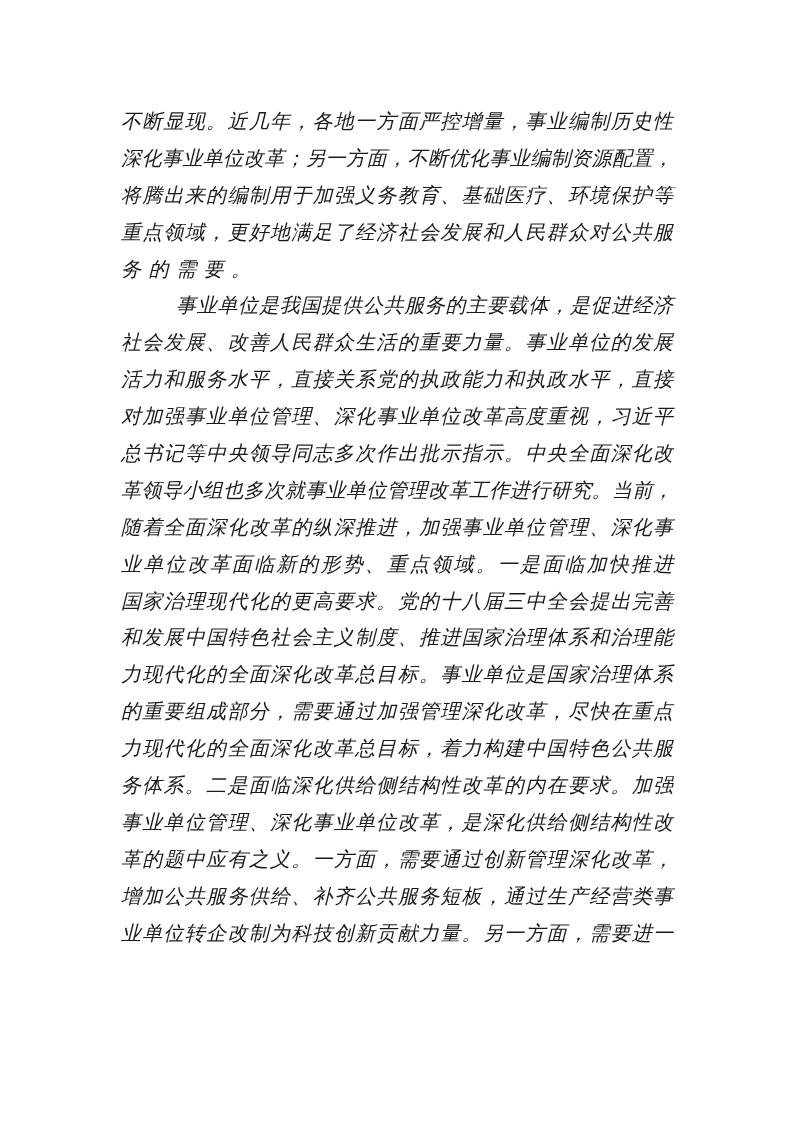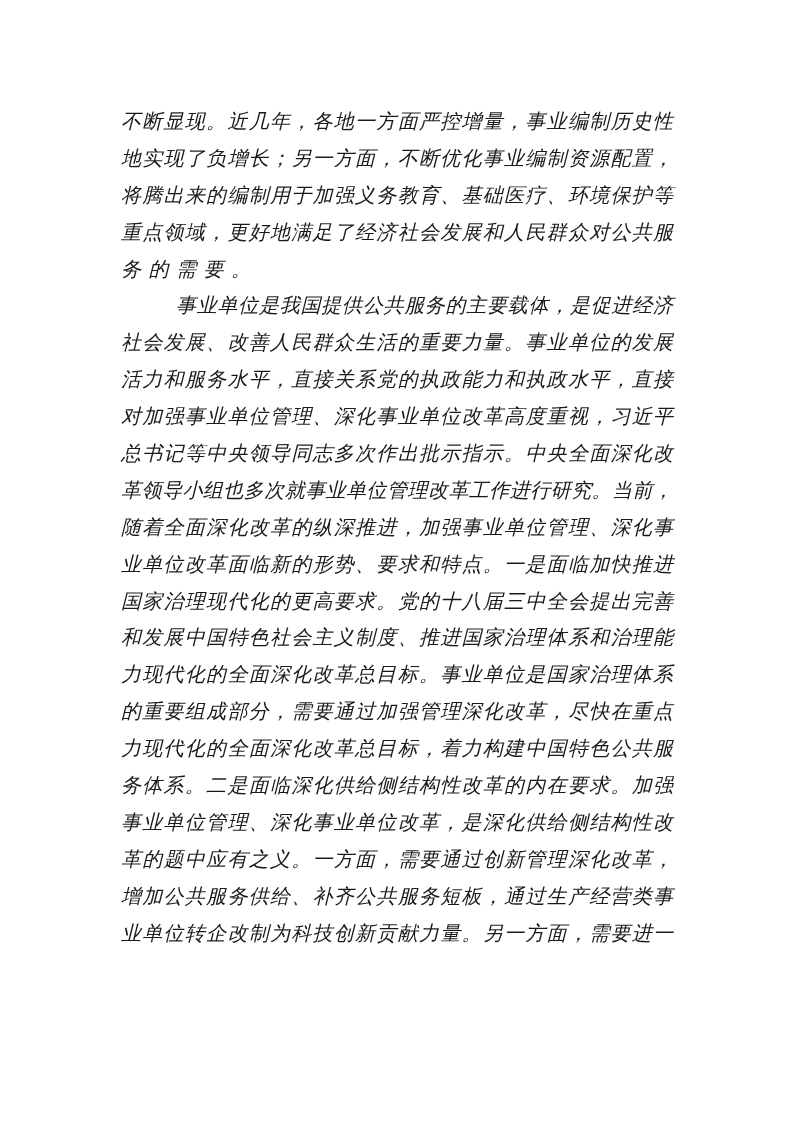--- a/index.html
+++ b/index.html
@@ -48,35 +48,35 @@
   }
 </style>
 </head>
 <body>
 
 <div class="page">
   <div class="body-text">
 
     <div>
       <div class="line">不断显现。近几年，各地一方面严控增量，事业编制历史性</div>
-      <div class="line">地实现了负增长；另一方面，不断优化事业编制资源配置，</div>
+      <div class="line">深化事业单位改革；另一方面，不断优化事业编制资源配置，</div>
       <div class="line">将腾出来的编制用于加强义务教育、基础医疗、环境保护等</div>
       <div class="line">重点领域，更好地满足了经济社会发展和人民群众对公共服</div>
       <div class="line last">务的需要。</div>
     </div>
 
     <div>
       <div class="line indent">事业单位是我国提供公共服务的主要载体，是促进经济</div>
       <div class="line">社会发展、改善人民群众生活的重要力量。事业单位的发展</div>
       <div class="line">活力和服务水平，直接关系党的执政能力和执政水平，直接</div>
       <div class="line">对加强事业单位管理、深化事业单位改革高度重视，习近平</div>
       <div class="line">总书记等中央领导同志多次作出批示指示。中央全面深化改</div>
       <div class="line">革领导小组也多次就事业单位管理改革工作进行研究。当前，</div>
       <div class="line">随着全面深化改革的纵深推进，加强事业单位管理、深化事</div>
-      <div class="line">业单位改革面临新的形势、要求和特点。一是面临加快推进</div>
+      <div class="line">业单位改革面临新的形势、重点领域。一是面临加快推进</div>
       <div class="line">国家治理现代化的更高要求。党的十八届三中全会提出完善</div>
       <div class="line">和发展中国特色社会主义制度、推进国家治理体系和治理能</div>
       <div class="line">力现代化的全面深化改革总目标。事业单位是国家治理体系</div>
       <div class="line">的重要组成部分，需要通过加强管理深化改革，尽快在重点</div>
       <div class="line">力现代化的全面深化改革总目标，着力构建中国特色公共服</div>
       <div class="line">务体系。二是面临深化供给侧结构性改革的内在要求。加强</div>
       <div class="line">事业单位管理、深化事业单位改革，是深化供给侧结构性改</div>
       <div class="line">革的题中应有之义。一方面，需要通过创新管理深化改革，</div>
       <div class="line">增加公共服务供给、补齐公共服务短板，通过生产经营类事</div>
       <div class="line">业单位转企改制为科技创新贡献力量。另一方面，需要进一</div>

